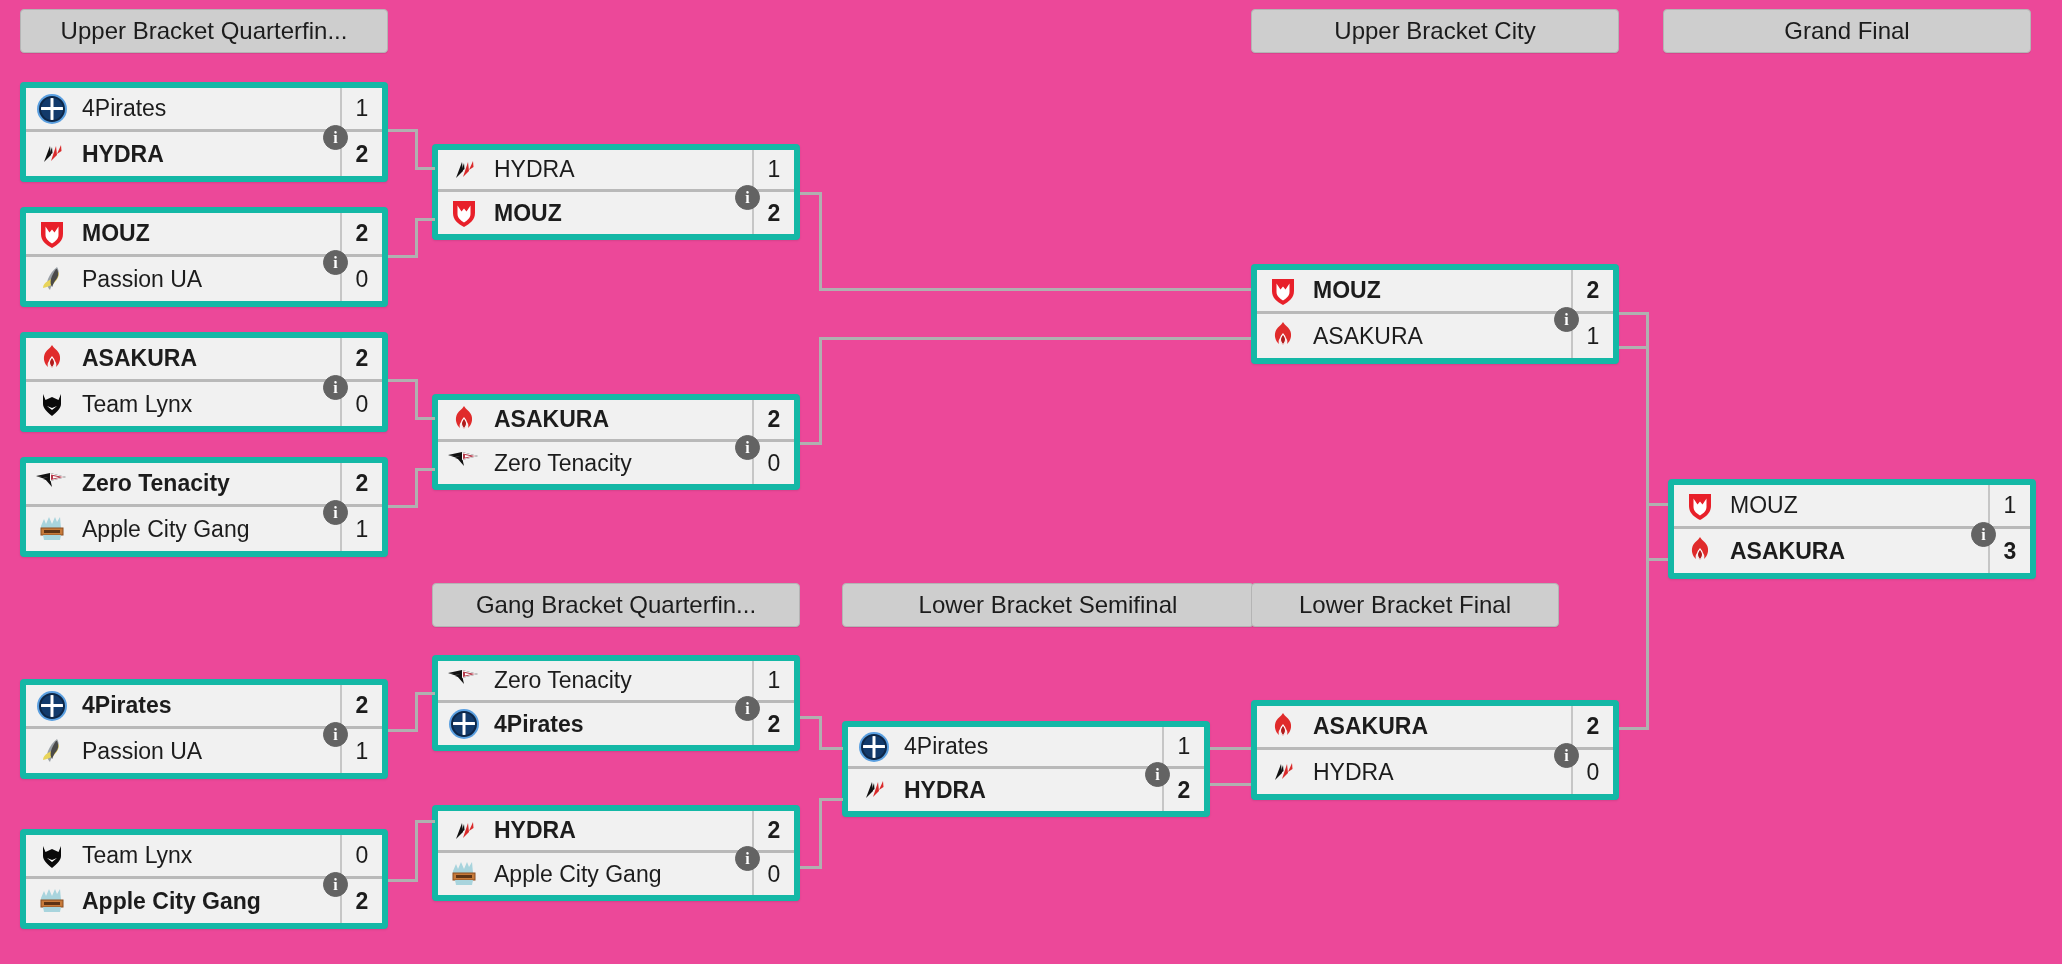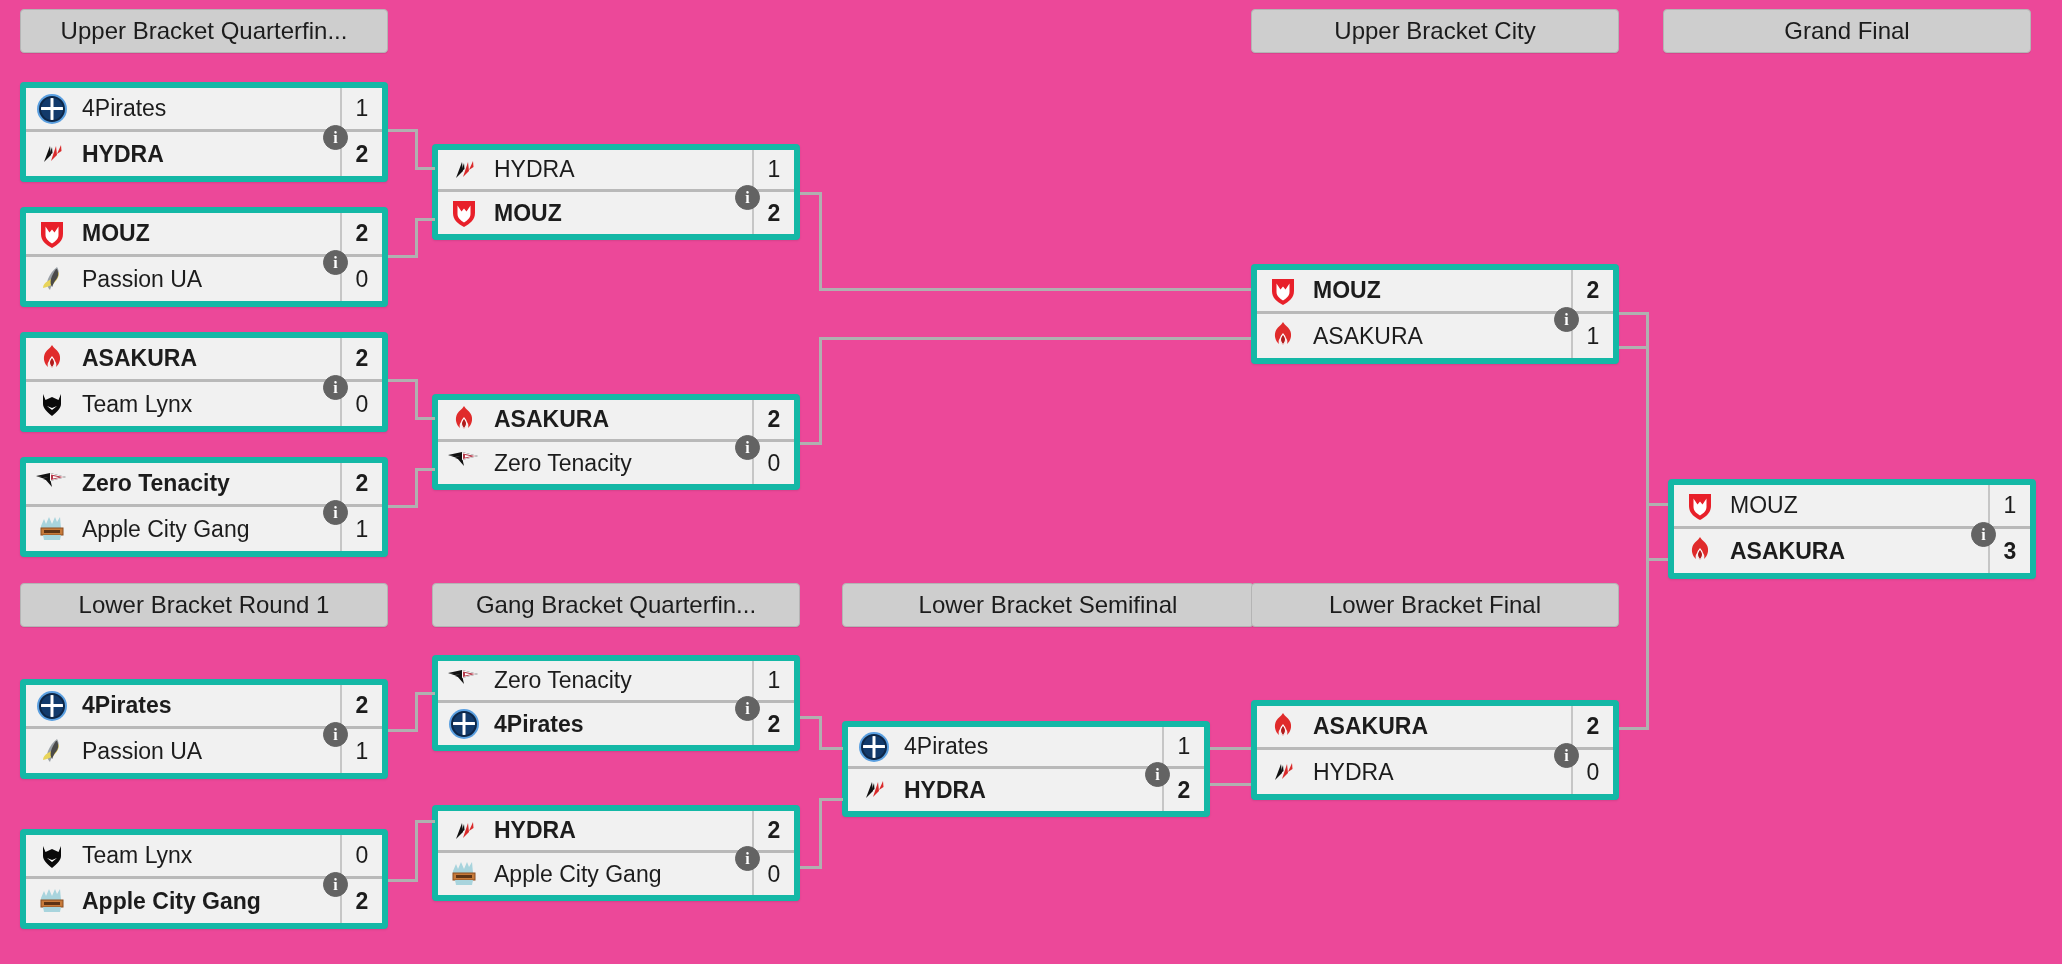--- a/index.html
+++ b/index.html
@@ -117,30 +117,27 @@
   <div class="round-header" style="left:20px; top:9px; width:368px;">
     <span>Upper Bracket Quarterfin...</span>
   </div>
   <div class="round-header" style="left:1251px; top:9px; width:368px;">
     <span>Upper Bracket City</span>
   </div>
   <div class="round-header" style="left:1663px; top:9px; width:368px;">
     <span>Grand Final</span>
   </div>
 
-  <div class="round-header" style="left:20px; top:583px; width:368px;">
-    <span>Lower Bracket Round 1</span>
-  </div>
   <div class="round-header" style="left:432px; top:583px; width:368px;">
     <span>Gang Bracket Quarterfin...</span>
   </div>
   <div class="round-header" style="left:842px; top:583px; width:412px;">
     <span>Lower Bracket Semifinal</span>
   </div>
-  <div class="round-header" style="left:1251px; top:583px; width:368px;">
+  <div class="round-header" style="left:1251px; top:583px; width:308px;">
     <span>Lower Bracket Final</span>
   </div>
 
   <div class="conn h" style="left:388px; top:129px; width:30px;"></div>
   <div class="conn v" style="left:415px; top:129px; height:41px;"></div>
   <div class="conn h" style="left:415px; top:167px; width:20px;"></div>
 
   <div class="conn h" style="left:388px; top:255px; width:30px;"></div>
   <div class="conn v" style="left:415px; top:218px; height:40px;"></div>
   <div class="conn h" style="left:415px; top:218px; width:20px;"></div>

